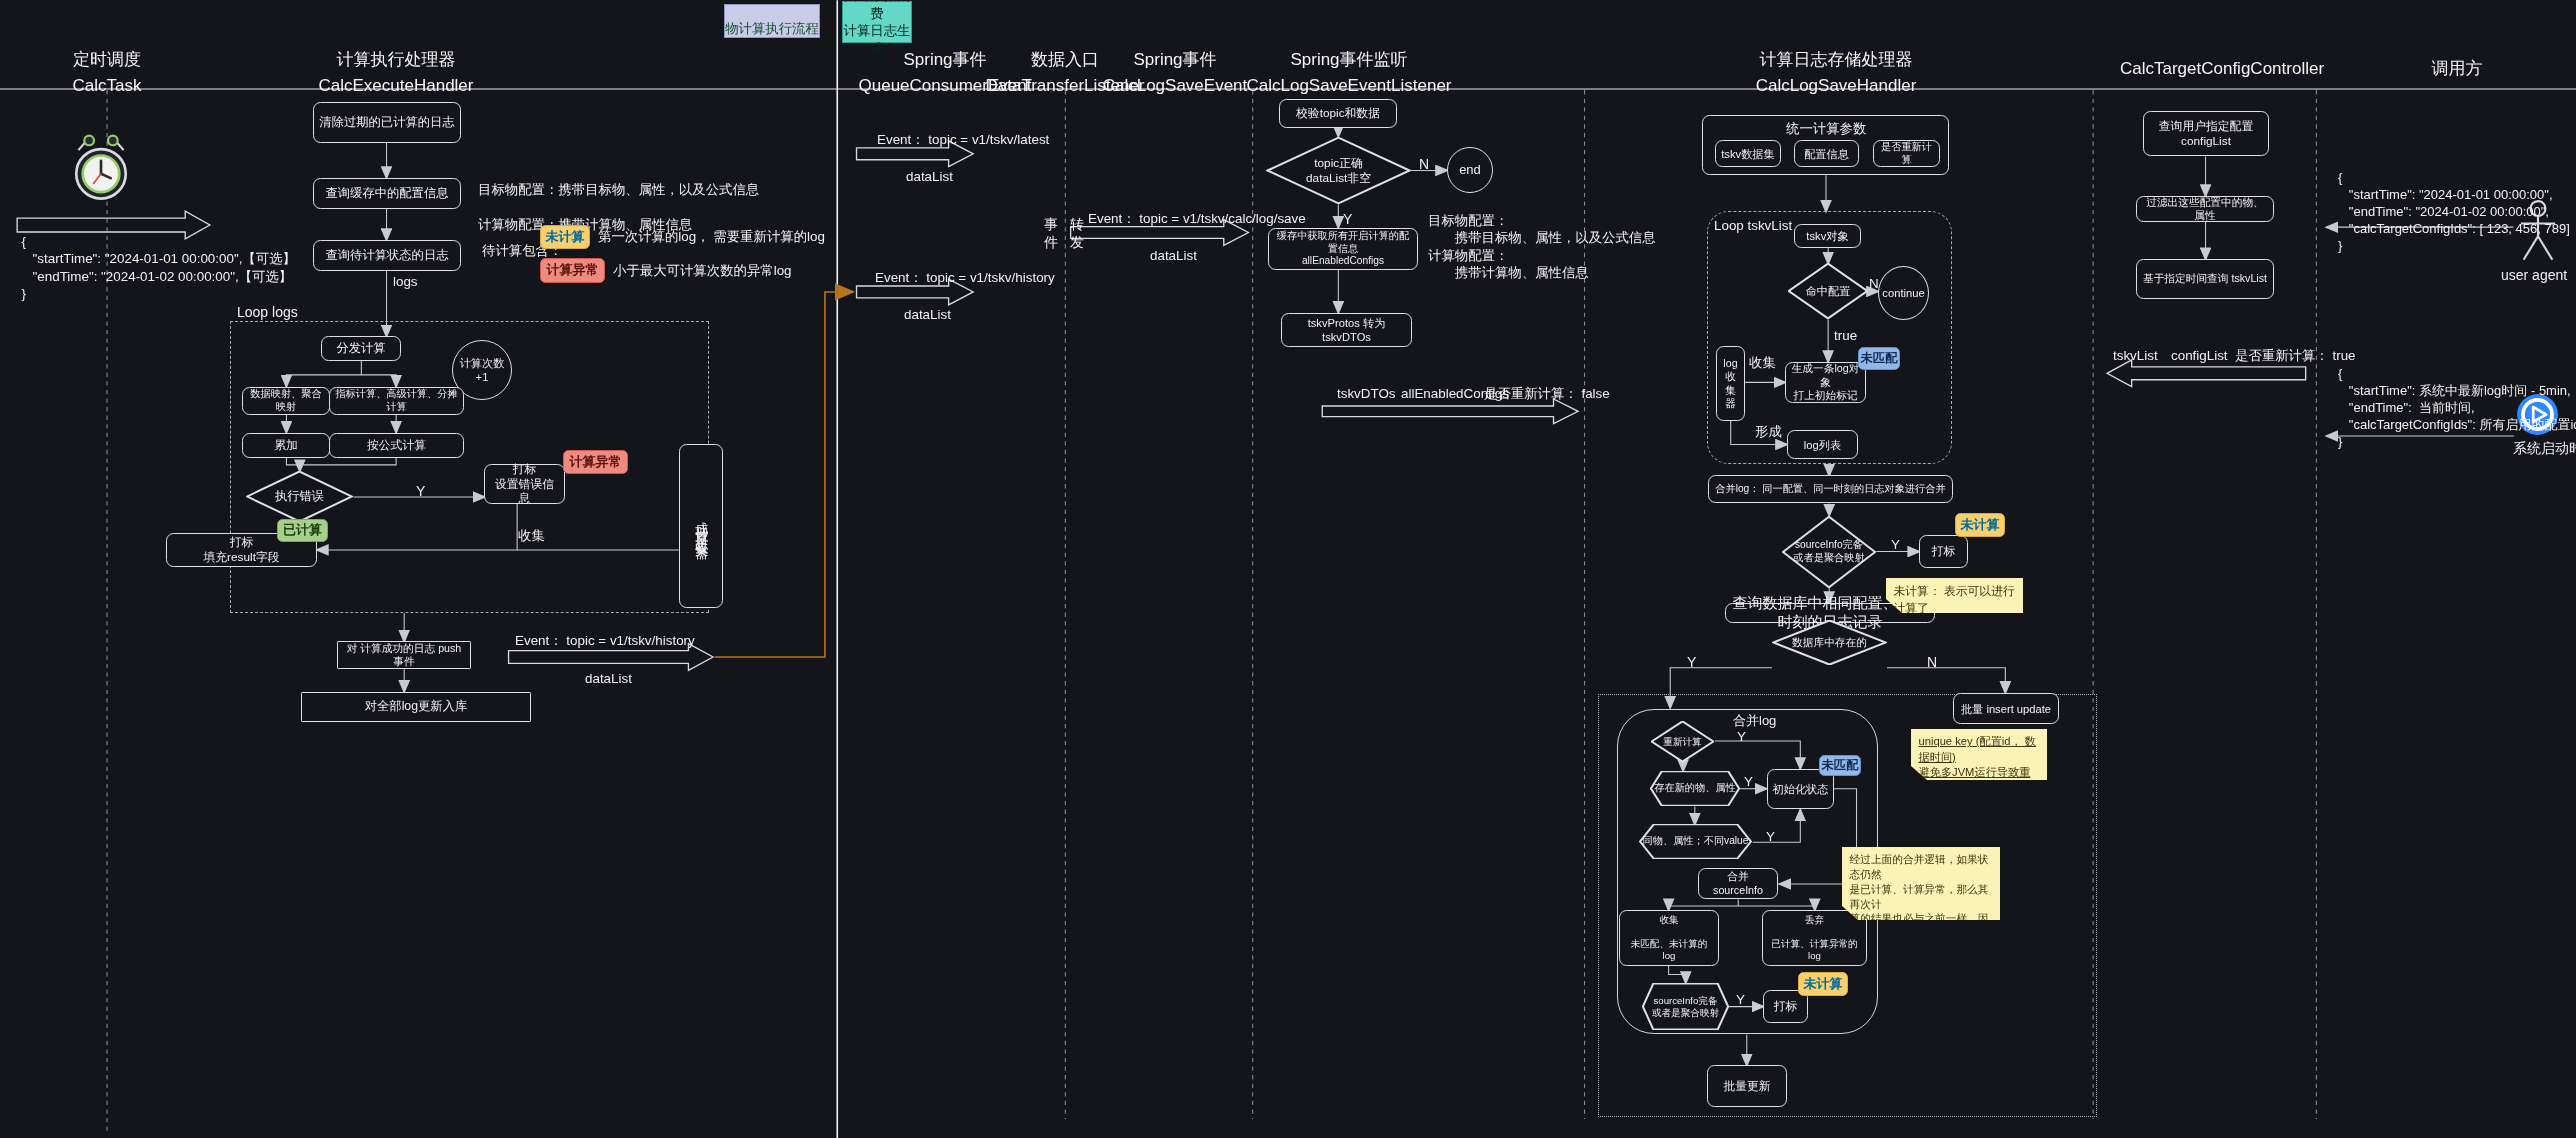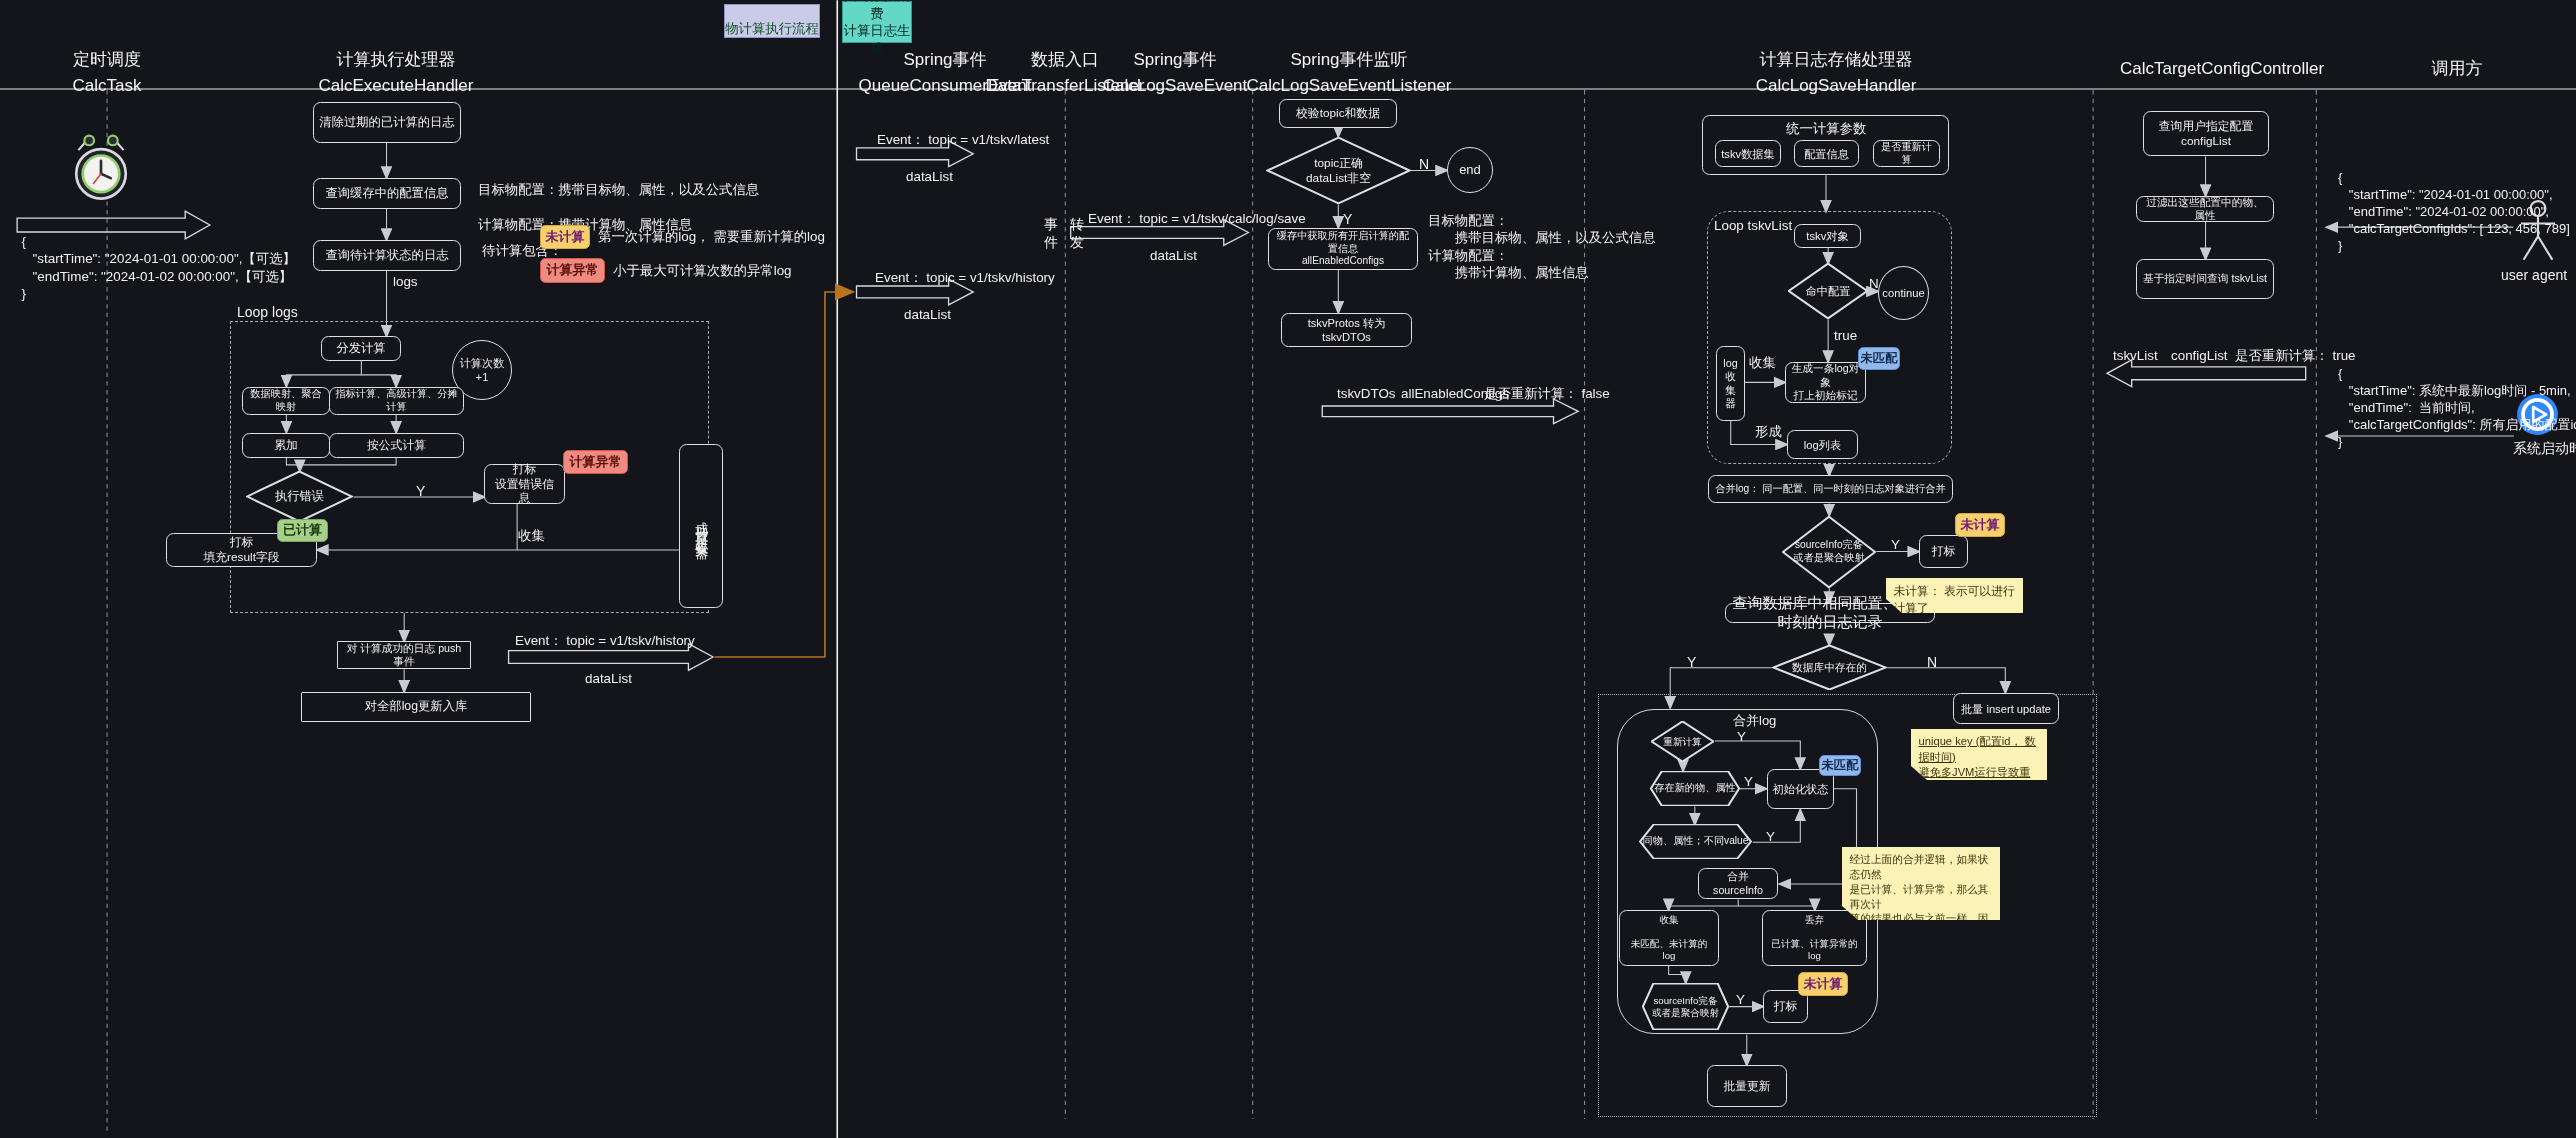--- a/index.html
+++ b/index.html
@@ -19,21 +19,21 @@
   .ellipse{border:1.1px solid #dfe0e6;border-radius:50%;background:#14141b;padding:2.1px;}
   .container{border:1.1px solid #d5d6dc;border-radius:37px;background:transparent;z-index:1;}
   .dashed-rect{border:1.1px dashed #a9aab2;background:transparent;z-index:1;}
   .dashed-round{border:1.1px dashed #a9aab2;border-radius:21.4px;background:transparent;z-index:1;}
   .dotted-rect{border:1.1px dotted #babbc2;background:transparent;z-index:1;}
   .diamond,.hexagon{background:transparent;}
   .diamond svg,.hexagon svg{position:absolute;left:0;top:0;width:100%;height:100%;}
   .diamond polygon,.hexagon polygon{fill:#14141b;stroke:#dfe0e6;stroke-width:2;vector-effect:non-scaling-stroke;}
   .diamond span,.hexagon span{position:relative;z-index:1;padding:0 3.2px;}
   .badge-yellow,.badge-red,.badge-green,.badge-blue{border-radius:5.4px;font-weight:700;z-index:5;}
-  .badge-yellow{background:#f6d06c;border:1.1px solid #d8a93c;color:#701a75;}
+  .badge-yellow{background:#f6d06c;border:1.1px solid #d8a93c;color:#0369a1;}
   .badge-red{background:#ef8a80;border:1.1px solid #d4564a;color:#58120a;}
   .badge-green{background:#a6cf8c;border:1.1px solid #74a85a;color:#1e3c10;}
   .badge-blue{background:#92b7ea;border:1.1px solid #5f8fd6;color:#122a52;}
   .note{background:#fbf2b6;color:#3c3310;text-align:left;justify-content:flex-start;align-items:flex-start;
         padding:5.4px 7.5px;line-height:1.38;z-index:6;
         clip-path:polygon(0 0,100% 0,100% 100%,16px 100%,0 calc(100% - 14px));}
   .label{display:block;text-align:left;white-space:pre;line-height:1.3;background:transparent;z-index:4;}
   .vert{writing-mode:vertical-rl;letter-spacing:.25em;padding:5.4px 0;}
   .icon{background:transparent;z-index:3;}
   .icon svg{width:100%;height:100%;}
@@ -263,21 +263,21 @@
     <div class="nd rbox" style="left: 1708px; top: 475px; width: 245px; height: 28px; font-size: 10.2px;">合并log： 同一配置、同一时刻的日志对象进行合并</div>
     <div class="nd diamond" style="left: 1782px; top: 516px; width: 94px; height: 72px; font-size: 10.2px;"><svg viewBox="0 0 100 100" preserveAspectRatio="none">
         <polygon points="50,1 99,50 50,99 1,50"></polygon>
       </svg><span>sourceInfo完备
 或者是聚合映射</span></div>
     <div class="nd label" style="left: 1891px; top: 536px; font-size: 13.4px;">Y</div>
     <div class="nd rbox" style="left: 1919px; top: 535px; width: 49px; height: 33px; font-size: 11.8px;">打标</div>
     <div class="nd badge-yellow" style="left: 1955px; top: 513px; width: 50px; height: 23.6px; font-size: 13px;">未计算</div>
     <div class="nd note" style="left: 1886px; top: 578px; width: 137px; height: 35px; font-size: 11.8px;">未计算： 表示可以进行计算了</div>
     <div class="nd rbox" style="left: 1725px; top: 603px; width: 210px; height: 20px; font-size: 15px;">查询数据库中相同配置、相同时刻的日志记录</div>
-    <div class="nd diamond" style="left: 1772px; top: 645px; width: 115px; height: 45px; font-size: 10.7px;"><svg viewBox="0 0 100 100" preserveAspectRatio="none">
+    <div class="nd diamond" style="left: 1772px; top: 620px; width: 115px; height: 45px; font-size: 10.7px;"><svg viewBox="0 0 100 100" preserveAspectRatio="none">
         <polygon points="50,1 99,50 50,99 1,50"></polygon>
       </svg><span>数据库中存在的</span></div>
     <div class="nd label" style="left: 1687px; top: 653px; font-size: 14px;">Y</div>
     <div class="nd label" style="left: 1927px; top: 653px; font-size: 14px;">N</div>
     <div class="nd dotted-rect" style="left: 1598px; top: 694px; width: 499px; height: 423px;"></div>
     <div class="nd container" style="left: 1617px; top: 709px; width: 261px; height: 325px;"></div>
     <div class="nd label" style="left: 1733px; top: 713px; font-size: 13px;">合并log</div>
     <div class="nd diamond" style="left: 1651px; top: 721px; width: 63px; height: 41px; font-size: 9.6px;"><svg viewBox="0 0 100 100" preserveAspectRatio="none">
         <polygon points="50,1 99,50 50,99 1,50"></polygon>
       </svg><span>重新计算</span></div>

